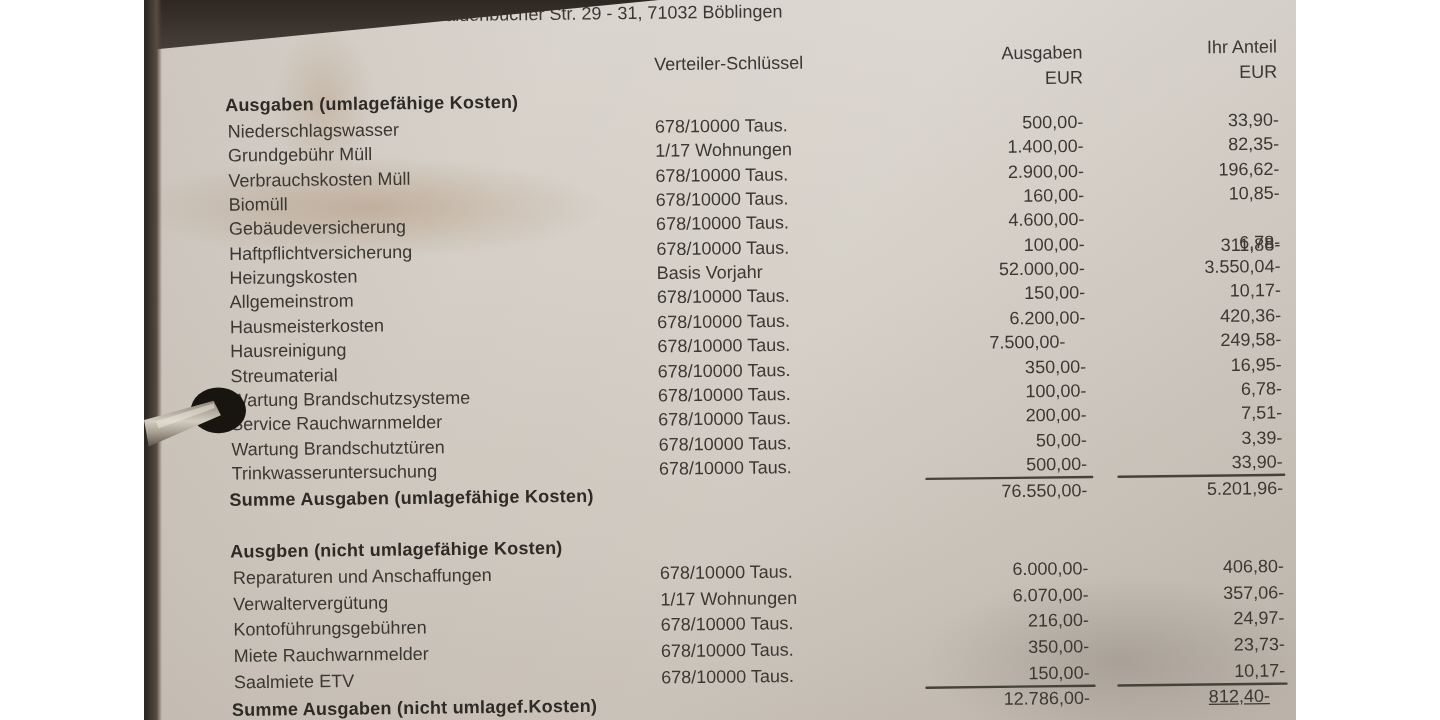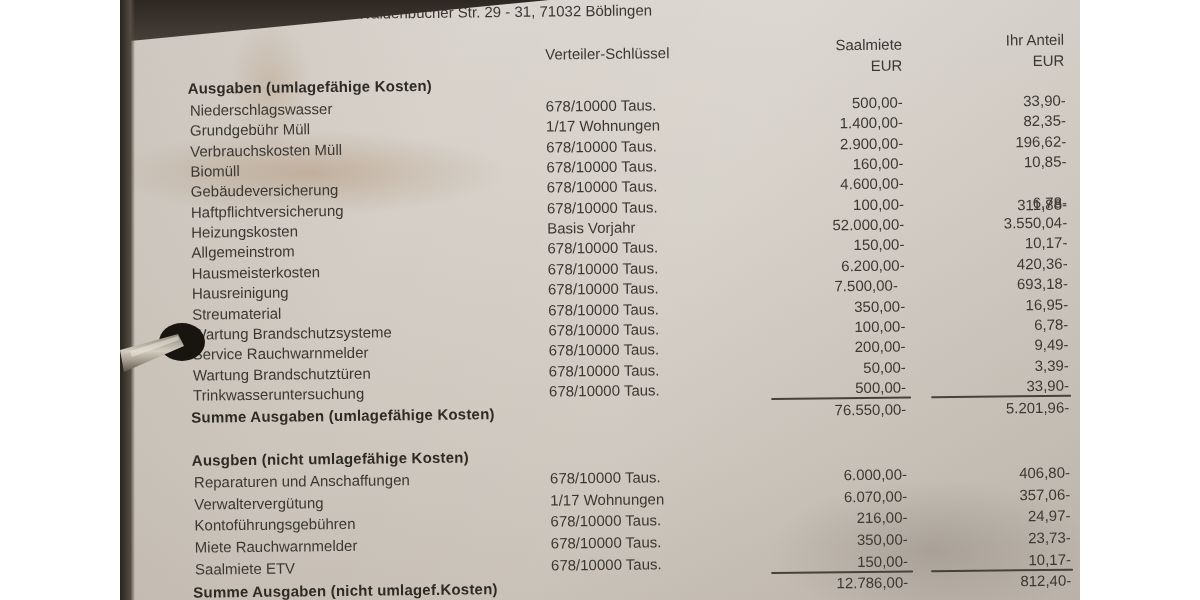--- a/index.html
+++ b/index.html
@@ -62,21 +62,21 @@
     <div class="stain-band"></div>
     <div class="stain-streak"></div>
     <div class="shadow-bottom"></div>
     <div class="sheen"></div>
 
     <div class="content">
 
       <div class="abs" style="left:74px;top:2px;">Wirtschaftseinheit: WEG Waldenbucher Str. 29 - 31, 71032 Böblingen</div>
 
       <div class="abs" style="left:428px;top:45px;">Verteiler-Schlüssel</div>
-      <div class="abs r" style="right:175px;top:39px;">Saalmiete</div>
+      <div class="abs r" style="right:175px;top:39px;">Ausgaben</div>
       <div class="abs r" style="right:175px;top:60px;">EUR</div>
       <div class="abs r" style="right:13px;top:36px;">Ihr Anteil</div>
       <div class="abs r" style="right:13px;top:57px;">EUR</div>
 
       <div class="abs b" style="left:70px;top:75px;">Ausgaben (umlagefähige Kosten)</div>
 
       <div id="rows-layer">
           <div class="abs" style="left: 72px; top: 97px;">Niederschlagswasser</div>
           <div class="abs" style="left: 428px; top: 97px;">678/10000 Taus.</div>
           <div class="abs r" style="right: 175px; top: 97px;">500,00-</div>
@@ -108,34 +108,34 @@
           <div class="abs" style="left: 72px; top: 239.45px;">Allgemeinstrom</div>
           <div class="abs" style="left: 428px; top: 239.45px;">678/10000 Taus.</div>
           <div class="abs r" style="right: 175px; top: 239.45px;">150,00-</div>
           <div class="abs r" style="right: 12px; top: 239.45px;">10,17-</div>
           <div class="abs" style="left: 72px; top: 259.8px;">Hausmeisterkosten</div>
           <div class="abs" style="left: 428px; top: 259.8px;">678/10000 Taus.</div>
           <div class="abs r" style="right: 175px; top: 259.8px; margin-left: 40px;">6.200,00-</div>
           <div class="abs r" style="right: 12px; top: 259.8px;">420,36-</div>
           <div class="abs" style="left: 72px; top: 280.15px;">Hausreinigung</div>
           <div class="abs" style="left: 428px; top: 280.15px;">678/10000 Taus.</div>
-          <div class="abs r" style="right: 182px; top: 280.15px;">7.500,00-</div>
-          <div class="abs r" style="right: 12px; top: 280.15px;">693,18-</div>
+          <div class="abs r" style="right: 192px; top: 280.15px;">7.500,00-</div>
+          <div class="abs r" style="right: 12px; top: 280.15px;">249,58-</div>
           <div class="abs" style="left: 72px; top: 300.5px;">Streumaterial</div>
           <div class="abs" style="left: 428px; top: 300.5px;">678/10000 Taus.</div>
           <div class="abs r" style="right: 175px; top: 300.5px;">350,00-</div>
           <div class="abs r" style="right: 12px; top: 300.5px;">16,95-</div>
           <div class="abs" style="left: 72px; top: 320.85px;">Wartung Brandschutzsysteme</div>
           <div class="abs" style="left: 428px; top: 320.85px;">678/10000 Taus.</div>
           <div class="abs r" style="right: 175px; top: 320.85px;">100,00-</div>
           <div class="abs r" style="right: 12px; top: 320.85px;">6,78-</div>
           <div class="abs" style="left: 72px; top: 341.2px;">Service Rauchwarnmelder</div>
           <div class="abs" style="left: 428px; top: 341.2px;">678/10000 Taus.</div>
           <div class="abs r" style="right: 175px; top: 341.2px;">200,00-</div>
-          <div class="abs r" style="right: 12px; top: 341.2px;">9,49-</div>
+          <div class="abs r" style="right: 12px; top: 341.2px;">7,51-</div>
           <div class="abs" style="left: 72px; top: 361.55px;">Wartung Brandschutztüren</div>
           <div class="abs" style="left: 428px; top: 361.55px;">678/10000 Taus.</div>
           <div class="abs r" style="right: 175px; top: 361.55px; text-align: center;">50,00-</div>
           <div class="abs r" style="right: 12px; top: 361.55px;">3,39-</div>
           <div class="abs" style="left: 72px; top: 381.9px;">Trinkwasseruntersuchung</div>
           <div class="abs" style="left: 428px; top: 381.9px;">678/10000 Taus.</div>
           <div class="abs r" style="right: 175px; top: 381.9px;">500,00-</div>
           <div class="abs r" style="right: 12px; top: 381.9px;">33,90-</div>
           <div class="abs" style="left: 72px; top: 469px;">Reparaturen und Anschaffungen</div>
           <div class="abs" style="left: 428px; top: 469px;">678/10000 Taus.</div>
@@ -164,21 +164,21 @@
       <div class="abs b" style="left:70px;top:404px;">Summe Ausgaben (umlagefähige Kosten)</div>
       <div class="abs r" style="right:175px;top:404px;">76.550,00-</div>
       <div class="abs r" style="right:12px;top:404px;">5.201,96-</div>
 
       <div class="abs b" style="left:70px;top:447px;">Ausgben (nicht umlagefähige Kosten)</div>
 
       <div class="rule" style="right:170px;width:142px;top:574px;"></div>
       <div class="rule" style="right:10px;width:142px;top:574px;"></div>
       <div class="abs b" style="left:70px;top:579px;">Summe Ausgaben (nicht umlagef.Kosten)</div>
       <div class="abs r" style="right:175px;top:577px;">12.786,00-</div>
-      <div class="abs r" style="right:12px;top:577px;">812,40-</div>
+      <div class="abs r" style="right:25px;top:577px;text-decoration:underline;">812,40-</div>
     </div>
 
     <div class="top-dark"></div>
     <div class="left-dark"></div>
 
     <svg class="pen" width="92" height="72" viewBox="0 0 92 72">
       <defs>
         <linearGradient id="metal" x1="0" y1="0" x2="0" y2="1">
           <stop offset="0" stop-color="#8d8478"></stop>
           <stop offset="0.45" stop-color="#d3ccc0"></stop>

